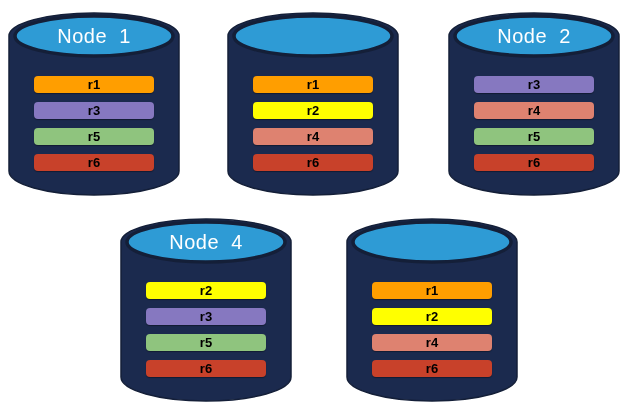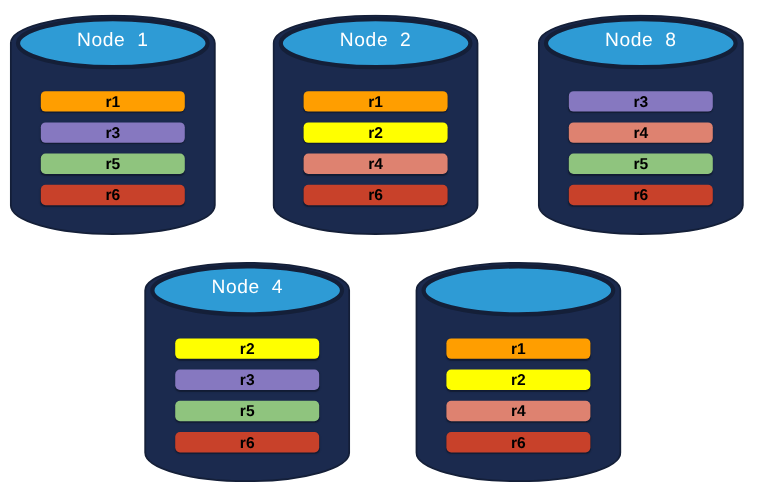--- a/index.html
+++ b/index.html
@@ -37,21 +37,21 @@
     stroke: var(--cyl-outline, #141f38);
     stroke-width: 3.5;
   }
   .node-label {
     position: absolute;
     top: 13px;
     left: 0;
     right: 0;
     text-align: center;
     color: var(--node-label, #ffffff);
-    font-size: 16px;
+    font-size: 20px;
     letter-spacing: 0.5px;
     white-space: pre;
   }
   .bars {
     position: absolute;
     top: 64px;
     left: 26px;
     right: 26px;
   }
   .bar {
@@ -89,35 +89,34 @@
       <div class="bar" style="background: rgb(143, 196, 126);">r5</div>
       <div class="bar" style="background: rgb(200, 65, 42);">r6</div>
     </div>
   </div>
 
   <div class="node node-2">
     <svg class="cyl" viewBox="0 0 172 184" aria-hidden="true">
       <path class="cyl-body" d="M1,24 A85,23 0 0 1 171,24 L171,159 A85,24 0 0 1 1,159 Z"></path>
       <ellipse class="cyl-top" cx="86" cy="24" rx="79" ry="20"></ellipse>
     </svg>
-    <div class="node-label">Node  2</div>
     <div class="bars">
       <div class="bar" style="background: rgb(255, 158, 0);">r1</div>
       <div class="bar" style="background: rgb(255, 255, 0);">r2</div>
       <div class="bar" style="background: rgb(222, 130, 112);">r4</div>
       <div class="bar" style="background: rgb(200, 65, 42);">r6</div>
     </div>
   </div>
 
   <div class="node node-3">
     <svg class="cyl" viewBox="0 0 172 184" aria-hidden="true">
       <path class="cyl-body" d="M1,24 A85,23 0 0 1 171,24 L171,159 A85,24 0 0 1 1,159 Z"></path>
       <ellipse class="cyl-top" cx="86" cy="24" rx="79" ry="20"></ellipse>
     </svg>
-    <div class="node-label">Node  8</div>
+    <div class="node-label">Node  2</div>
     <div class="bars">
       <div class="bar" style="background: rgb(134, 120, 192);">r3</div>
       <div class="bar" style="background: rgb(222, 130, 112);">r4</div>
       <div class="bar" style="background: rgb(143, 196, 126);">r5</div>
       <div class="bar" style="background: rgb(200, 65, 42);">r6</div>
     </div>
   </div>
 
   <div class="node node-4">
     <svg class="cyl" viewBox="0 0 172 184" aria-hidden="true">

